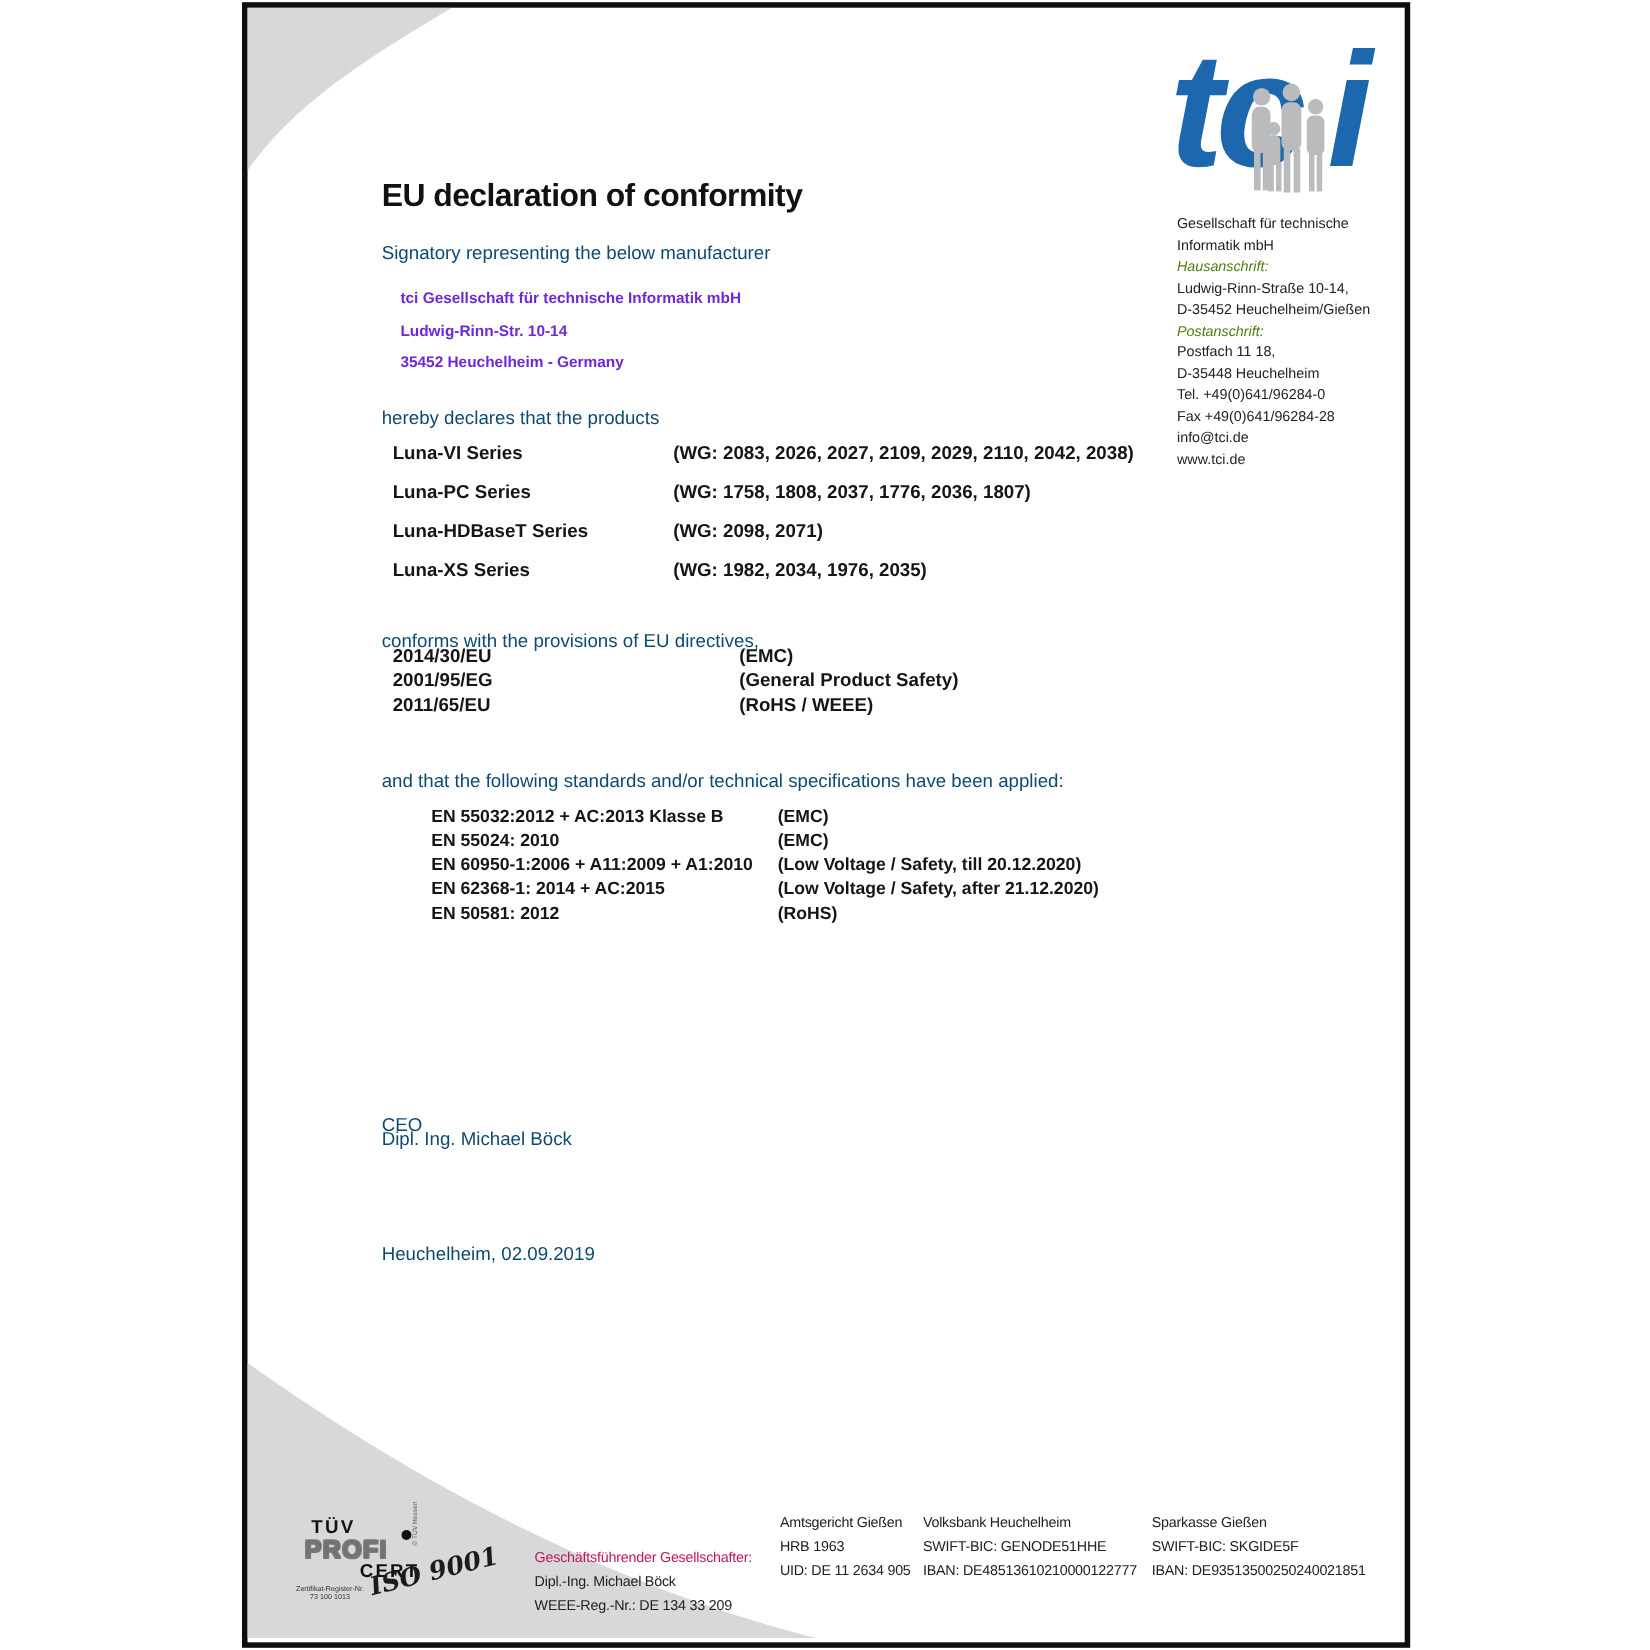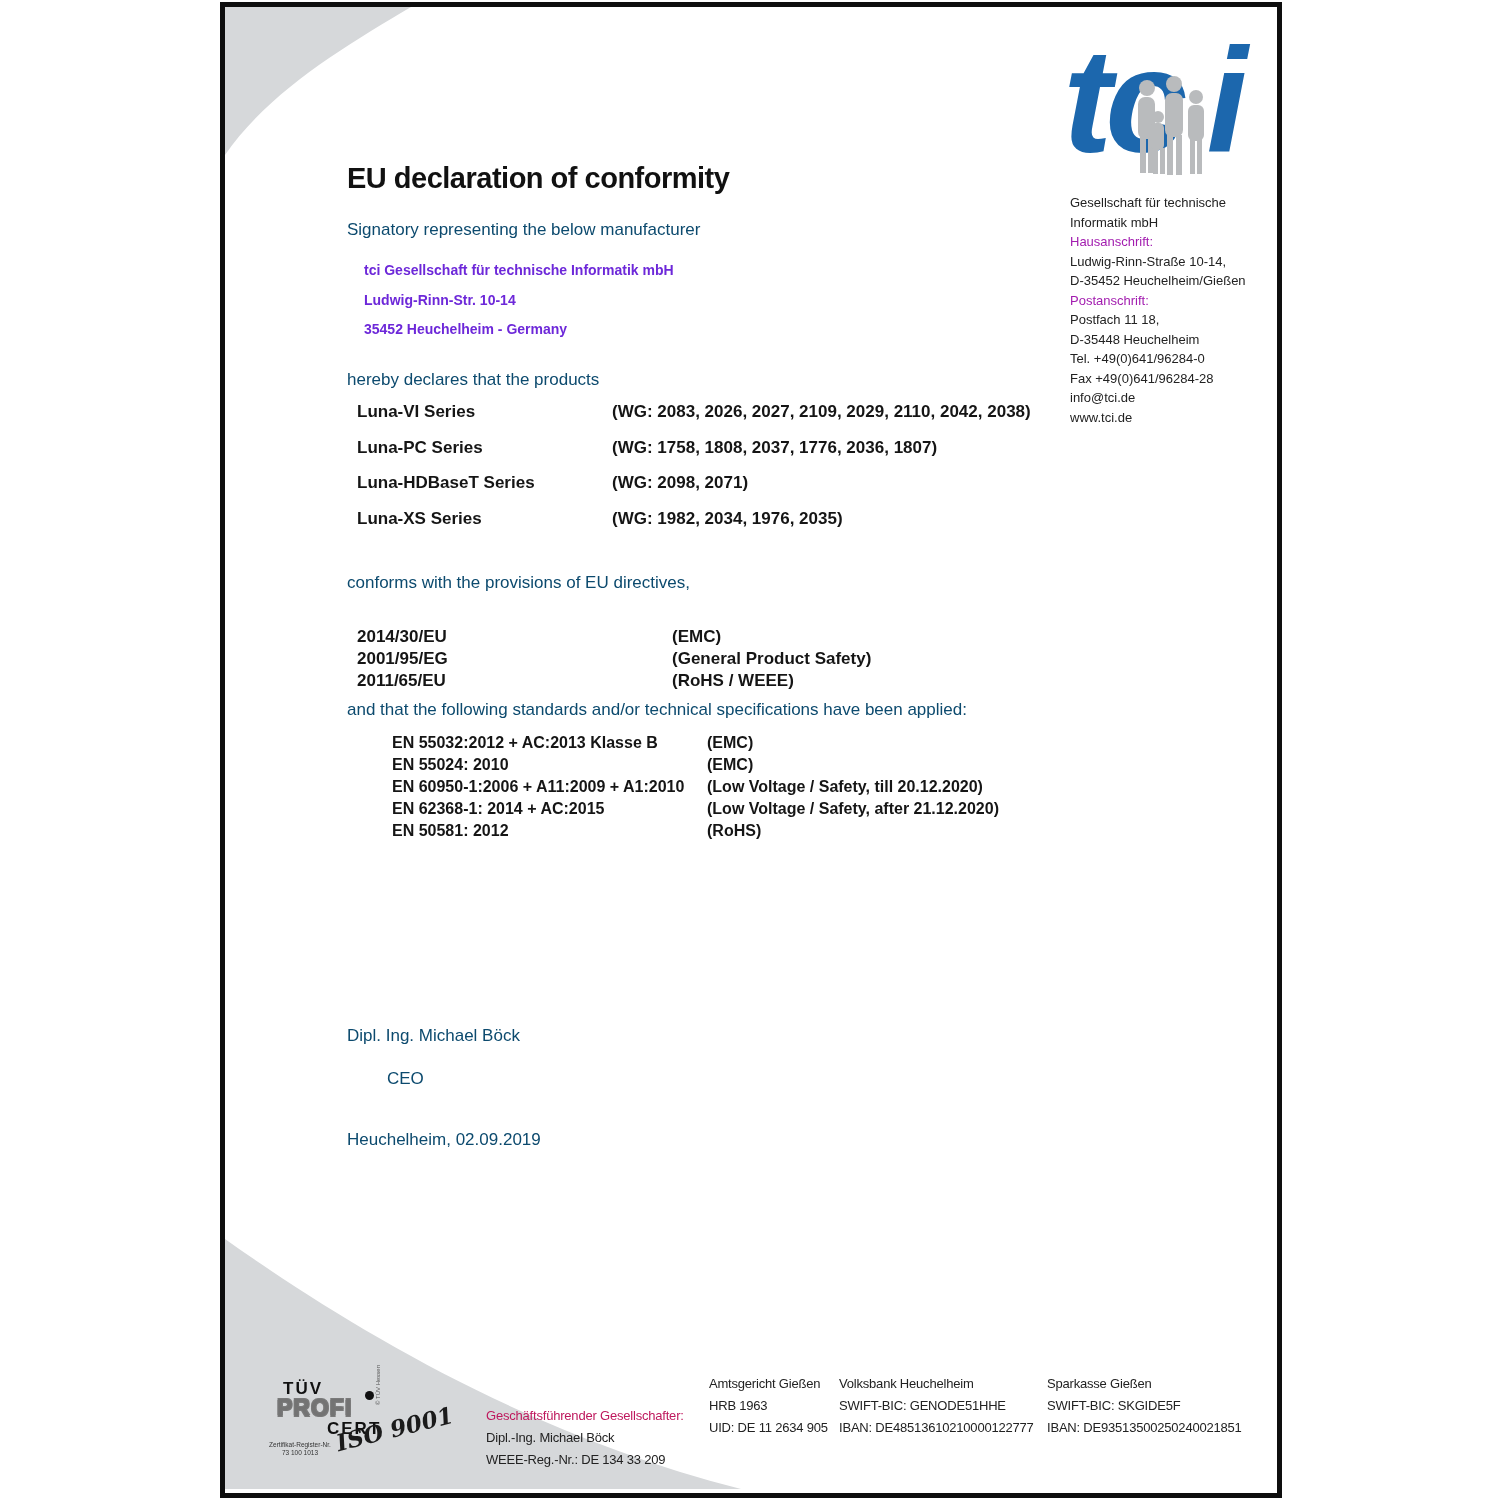--- a/index.html
+++ b/index.html
@@ -16,47 +16,47 @@
   
   .tci-logo{position:absolute;left:838px;top:54px;width:200px;height:122px;}
   .tci-letters{position:absolute;left:0;top:-34px;font-style:italic;font-weight:bold;
                font-size:148px;line-height:148px;letter-spacing:-7px;color:#1c67ad;
                white-space:nowrap;}
   .tci-letters .gap{display:inline-block;width:26px;}
   .tci-people{position:absolute;left:70px;top:14px;}
 
   .lh{position:absolute;left:845px;top:186px;width:200px;font-size:13px;
       line-height:19.5px;color:#222;}
-  .lh .blue{color:#a21caf;}
+  .lh .blue{color:#4d7c0f;font-style:italic;}
 
   
   .title{position:absolute;left:122px;top:155px;font-size:29px;font-weight:bold;
          letter-spacing:-0.5px;color:#111;}
   .plain{font-size:17px;color:#0c4a6e;}
   .intro{position:absolute;left:122px;top:213px;}
   .manu{position:absolute;left:139px;top:249px;font-size:14px;font-weight:bold;
         line-height:29.5px;color:#6d28d9;}
   .declares{position:absolute;left:122px;top:363px;}
 
   .products{position:absolute;left:132px;top:395px;width:880px;}
   .prod-row{position:relative;height:35.5px;font-size:17px;font-weight:bold;color:#151515;}
   .prod-row .c2{position:absolute;left:255px;top:0;}
 
   .conforms{position:absolute;left:122px;top:566px;}
-  .directives{position:absolute;left:132px;top:620px;width:880px;}
+  .directives{position:absolute;left:132px;top:580px;width:880px;}
   .dir-row{position:relative;height:22px;font-size:17px;font-weight:bold;color:#151515;}
   .dir-row .c2{position:absolute;left:315px;top:0;}
 
   .stdintro{position:absolute;left:122px;top:693px;}
   .standards{position:absolute;left:132px;top:727px;width:900px;margin-left:35px;}
   .std-row{position:relative;height:22px;font-size:16px;font-weight:bold;color:#151515;}
   .std-row .c2{position:absolute;left:315px;top:0;}
 
   .sig-name{position:absolute;left:122px;top:1019px;}
-  .sig-role{position:absolute;left:122px;top:1062px;margin-left:40px;}
+  .sig-role{position:absolute;left:122px;top:1006px;}
   .sig-date{position:absolute;left:122px;top:1083px;margin-top:40px;}
 
   
   .fcol{position:absolute;top:1366px;font-size:13px;line-height:22px;color:#222;
         letter-spacing:-0.2px;white-space:nowrap;}
   .fcol .blue{color:#be185d;margin-top:32px;}
   .fc1{left:261px;} .fc2{left:484px;} .fc3{left:614px;} .fc4{left:822px;}
 
   
   .tuv{position:absolute;left:44px;top:1372px;width:190px;height:100px;color:#111;}

